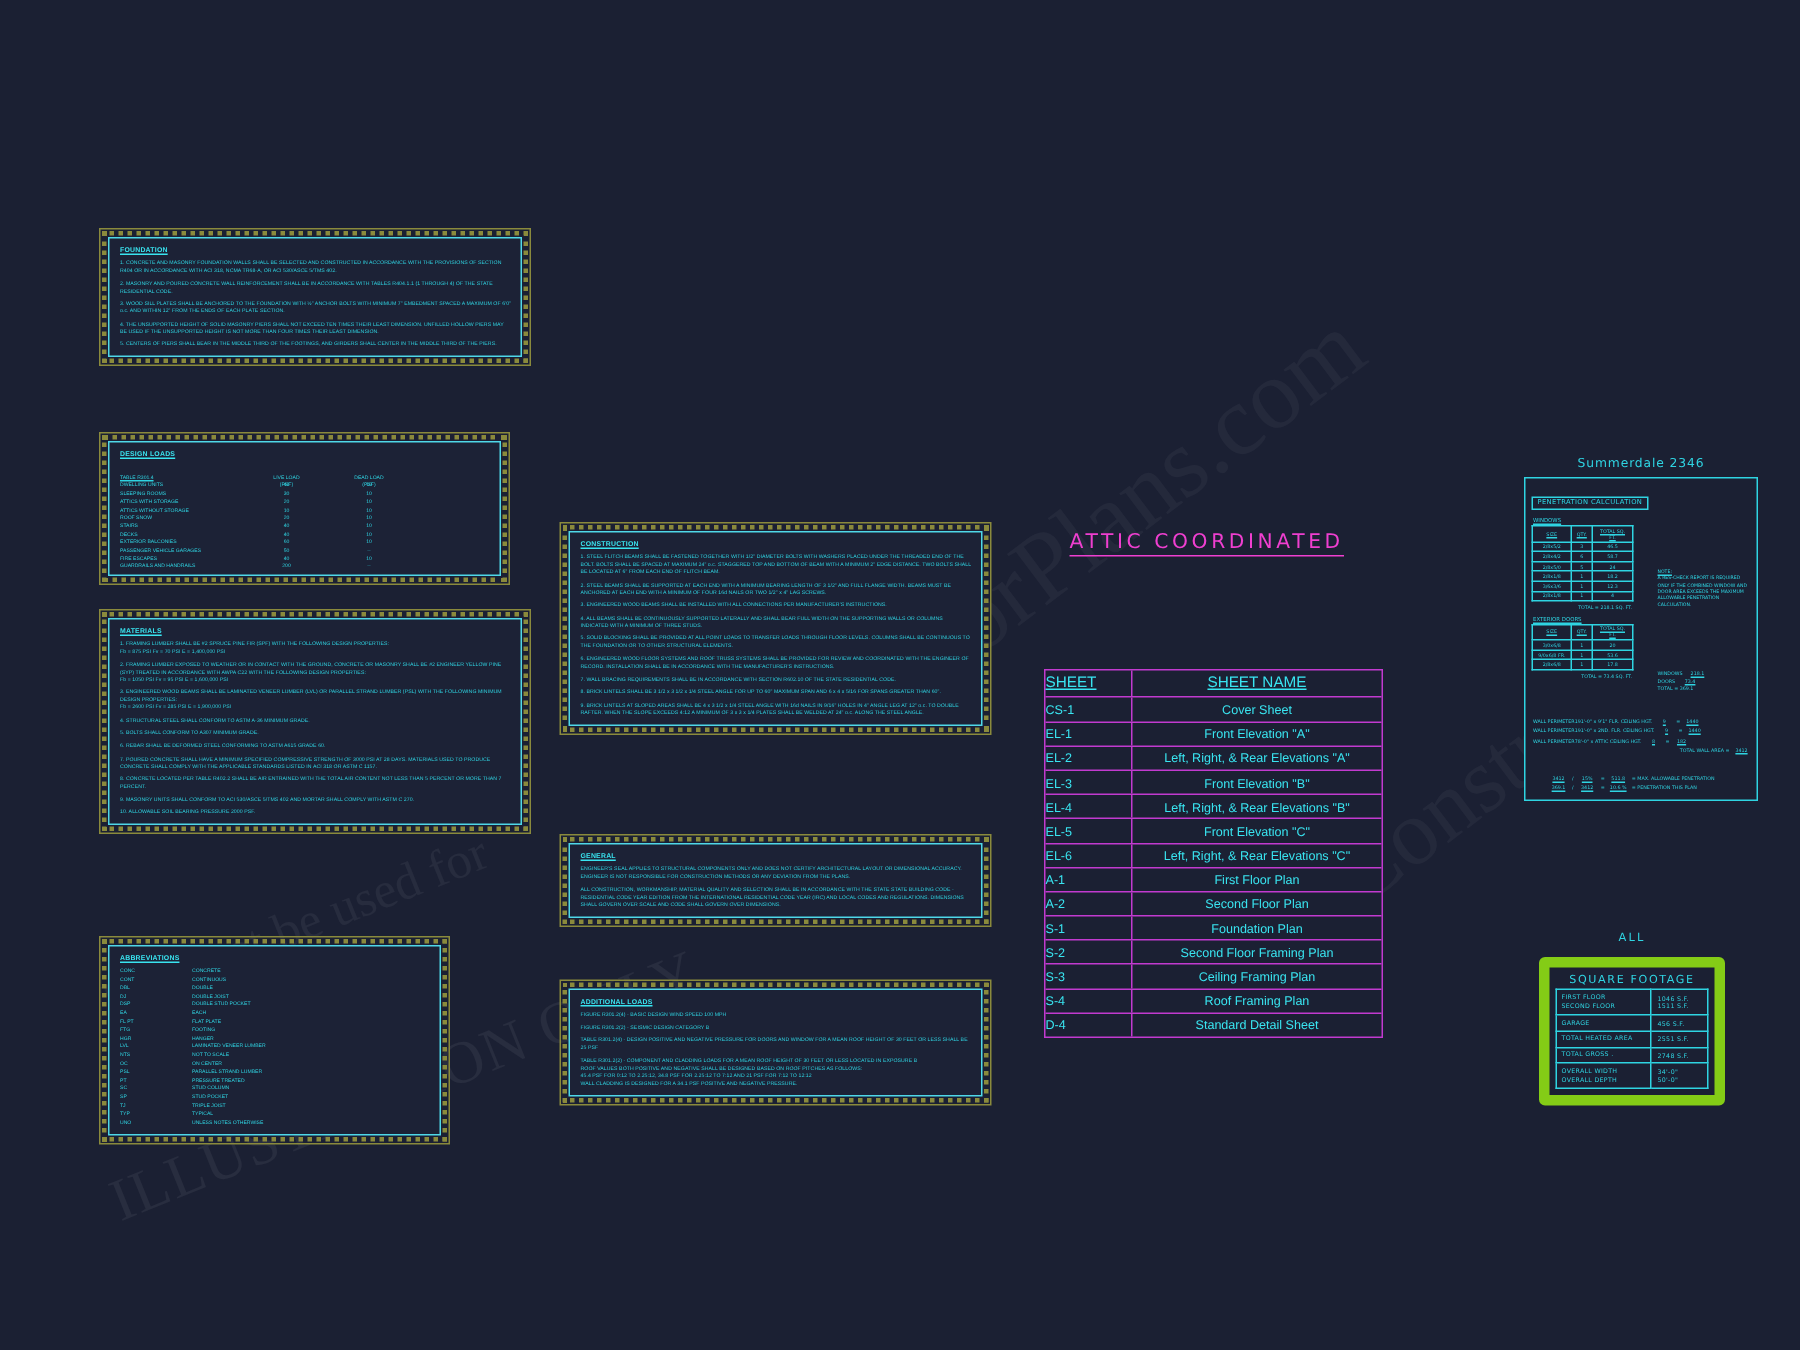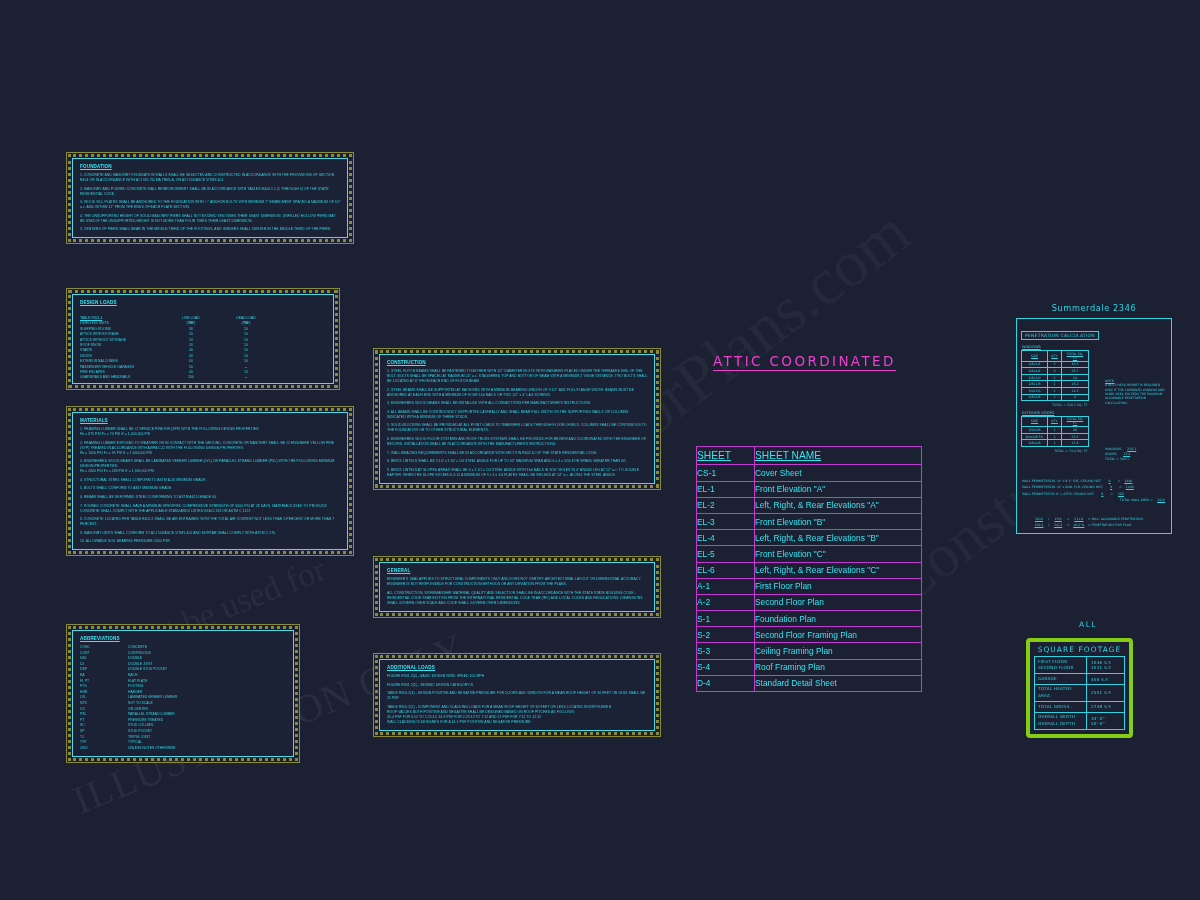--- a/index.html
+++ b/index.html
@@ -153,20 +153,21 @@
   .si-c1 {
     width: 58px;
     border-right: 1px solid #c23ad0;
     text-align: left;
     color: #39e4f0;
     font-size: 8.4px;
     padding: 2.6px 0;
   }
   .si-c2 {
     flex: 1;
+    text-align: center;
     color: #39e4f0;
     font-size: 8.4px;
     padding: 2.6px 0;
   }
   .si-head .si-c1, .si-head .si-c2 {
     font-size: 10.2px;
     text-decoration: underline;
     padding: 3.2px 0;
   }
 
@@ -290,22 +291,22 @@
     letter-spacing: 1.4px;
     font-family: "DejaVu Sans", sans-serif;
     z-index: 12;
   }
 
   
   #square-footage {
     position: absolute;
     left: 1026px;
     top: 638px;
-    width: 107px;
-    border: 4px solid #84cc16;
+    width: 124px;
+    border: 7px solid #84cc16;
     border-radius: 4px;
     background: #1b2033;
     z-index: 12;
     padding: 3px 4px 4px;
   }
   .sf-title {
     text-align: center;
     color: #2fd4e2;
     font-size: 7.4px;
     letter-spacing: 1.1px;

